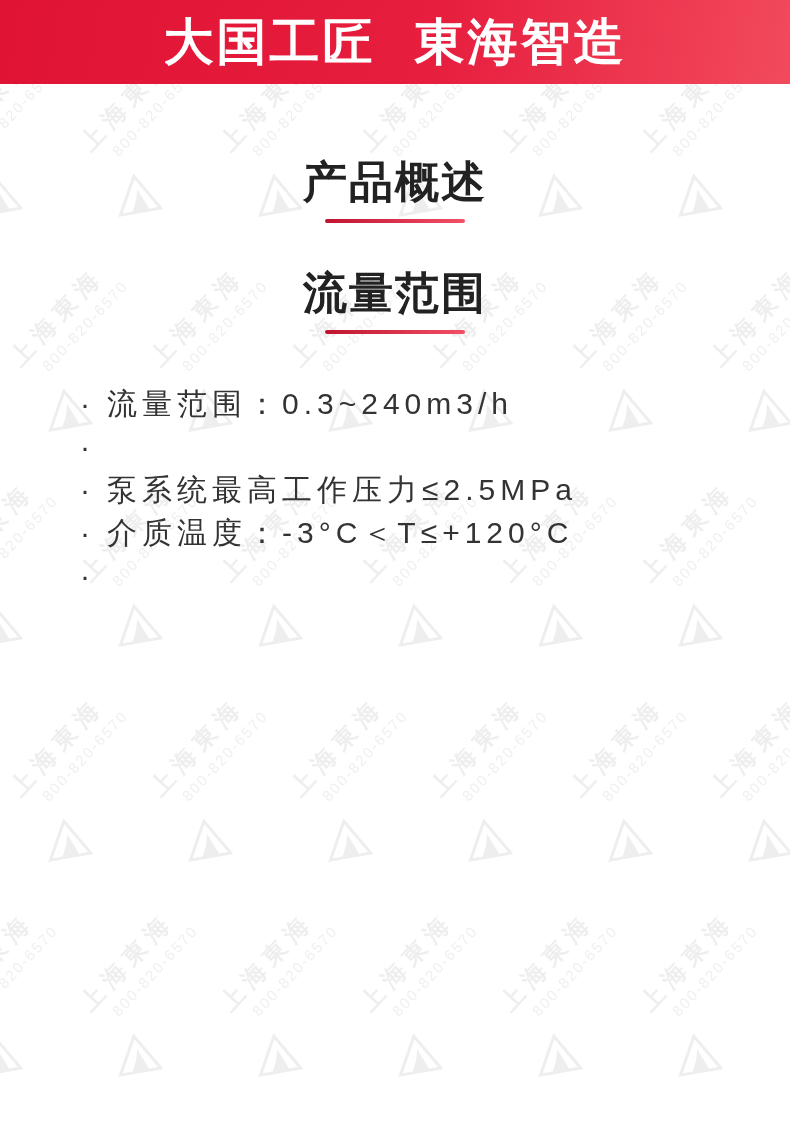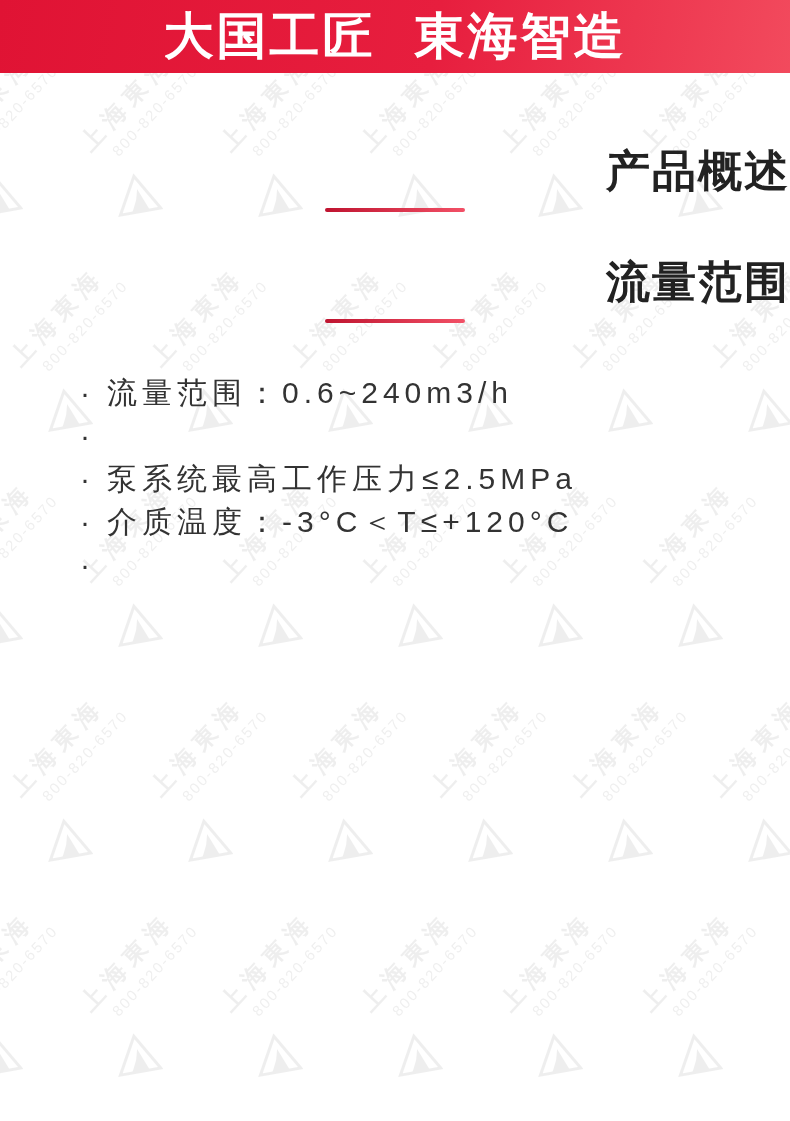--- a/index.html
+++ b/index.html
@@ -23,36 +23,36 @@
   .wm-tile { position: absolute; color: #8f8f8f; opacity: 0.14; }
   .wm-rot { transform: rotate(-47deg); transform-origin: 0 100%; }
   .wm-brand { font-size: 24px; font-weight: 700; letter-spacing: 7px; white-space: nowrap; }
   .wm-phone { font-size: 15px; letter-spacing: 2px; white-space: nowrap; margin: 2px 0 0 16px; }
   .wm-logo { display: block; margin: 2px 0 0 4px; transform: rotate(-10deg); }
 
   
   .content { position: relative; z-index: 2; }
 
   .banner {
-    height: 73px;
+    height: 84px;
     background: linear-gradient(100deg, #e01334 0%, #e71e3e 55%, #f24a5d 100%);
     display: flex; align-items: center; justify-content: center;
   }
   .banner-title {
     color: #ffffff;
     font-size: 50px;
     font-weight: 700;
     letter-spacing: 3px;
     word-spacing: 22px;
     white-space: nowrap;
   }
 
   .section-title {
     margin-top: 76px;
-    text-align: right;
+    text-align: center;
     font-size: 44px;
     line-height: 1;
     font-weight: 800;
     color: #222222;
     letter-spacing: 2px;
   }
   .section-title.second { margin-top: 48px; }
 
   .title-underline {
     width: 140px; height: 4px;
@@ -413,21 +413,21 @@
       <div class="title-underline"></div>
     </section>
 
     <section>
       <h2 class="section-title second">流量范围</h2>
       <div class="title-underline"></div>
 
       <ul class="cond-list">
         <li class="cond-item">
           <span class="bullet">·</span>
-          <span>流量范围：0.6~240m3/h</span>
+          <span>流量范围：0.3~240m3/h</span>
         </li>
         <li class="cond-item">
           <span class="bullet">·</span>
         </li>
         <li class="cond-item">
           <span class="bullet">·</span>
           <span>泵系统最高工作压力≤2.5MPa</span>
         </li>
         <li class="cond-item">
           <span class="bullet">·</span>

